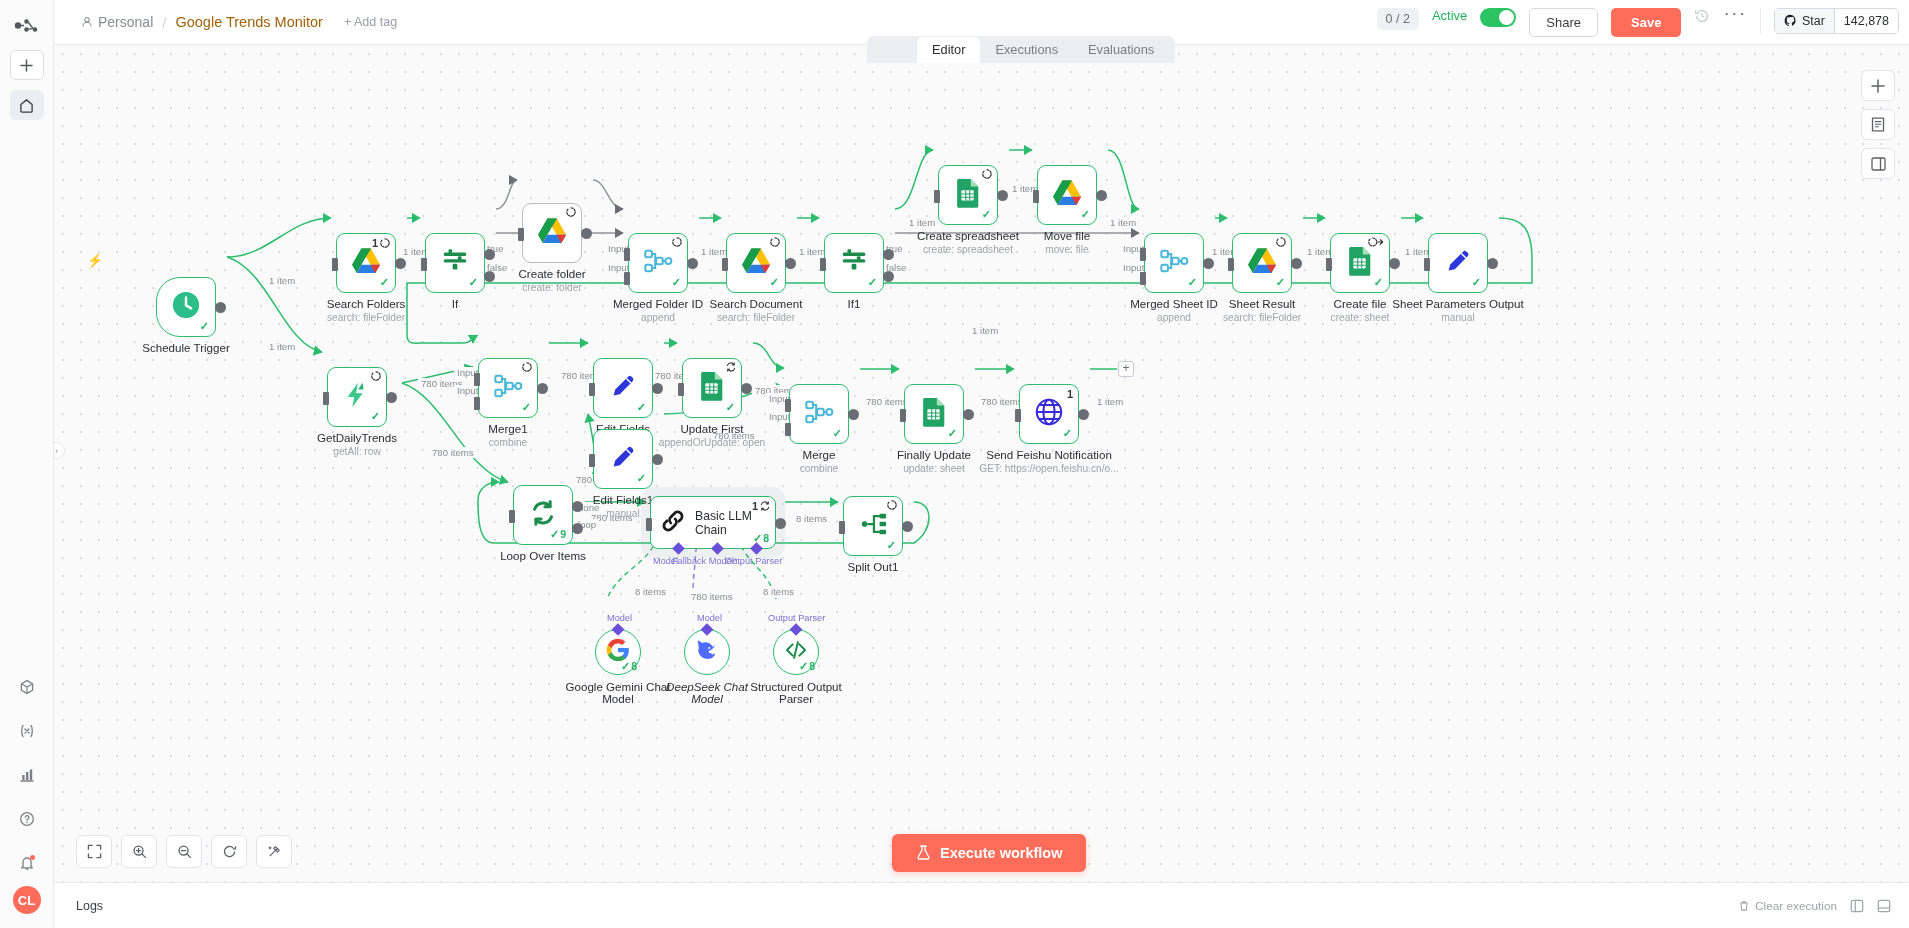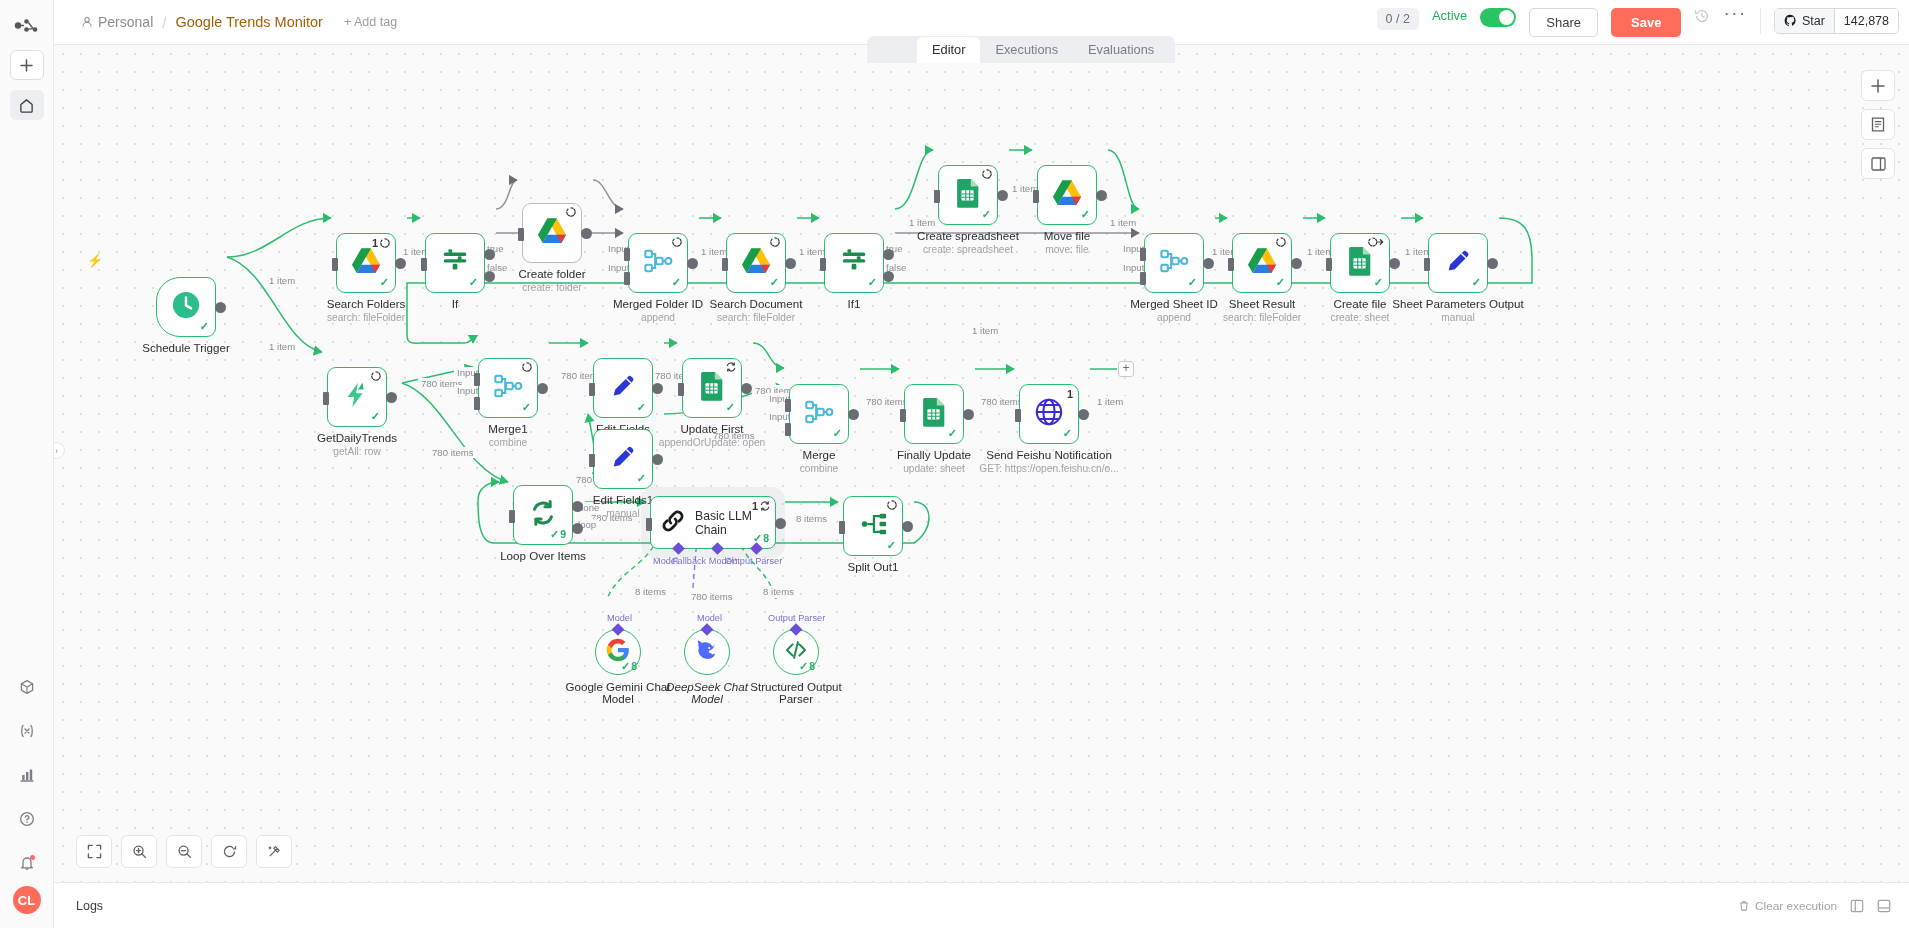--- a/index.html
+++ b/index.html
@@ -971,20 +971,27 @@
             </svg>
         </div>
         <div class="cv-tool">
           <svg width="15" height="15" viewBox="0 0 16 16">
               <path d="M3 13L11 4.6M9 2.8l4 4-1.8 1.8-4-4z" fill="none" stroke="currentColor" stroke-width="1.3" stroke-linejoin="round"></path>
               <path d="M2.5 3.5l.7-1.4.7 1.4 1.4.7-1.4.7-.7 1.4-.7-1.4L1.1 4.2z" fill="currentColor"></path>
             </svg>
         </div>
       </div>
 
+      <button class="exec-btn">
+        <svg width="15" height="16" viewBox="0 0 16 17">
+            <path d="M6.3 1.2v4.4L2.4 12.8a1.4 1.4 0 0 0 1.2 2.1h8.8a1.4 1.4 0 0 0 1.2-2.1L9.7 5.6V1.2z" fill="none" stroke="#fff" stroke-width="1.4" stroke-linejoin="round"></path>
+            <path d="M5 1.2h6" stroke="#fff" stroke-width="1.4" stroke-linecap="round"></path>
+          </svg>
+        <span>Execute workflow</span>
+      </button>
 
     <span class="ai-lbl" style="left: 599px; top: 511px;">Model</span>
         <span class="ai-lbl" style="left: 618px; top: 511px;">Fallback Model*</span>
         <span class="ai-lbl" style="left: 671px; top: 511px;">Output Parser</span>
         <span class="ai-lbl" style="left: 553px; top: 568px;">Model</span>
         <span class="ai-lbl" style="left: 643px; top: 568px;">Model</span>
         <span class="ai-lbl" style="left: 714px; top: 568px;">Output Parser</span>
       </div>
   </div>
 

